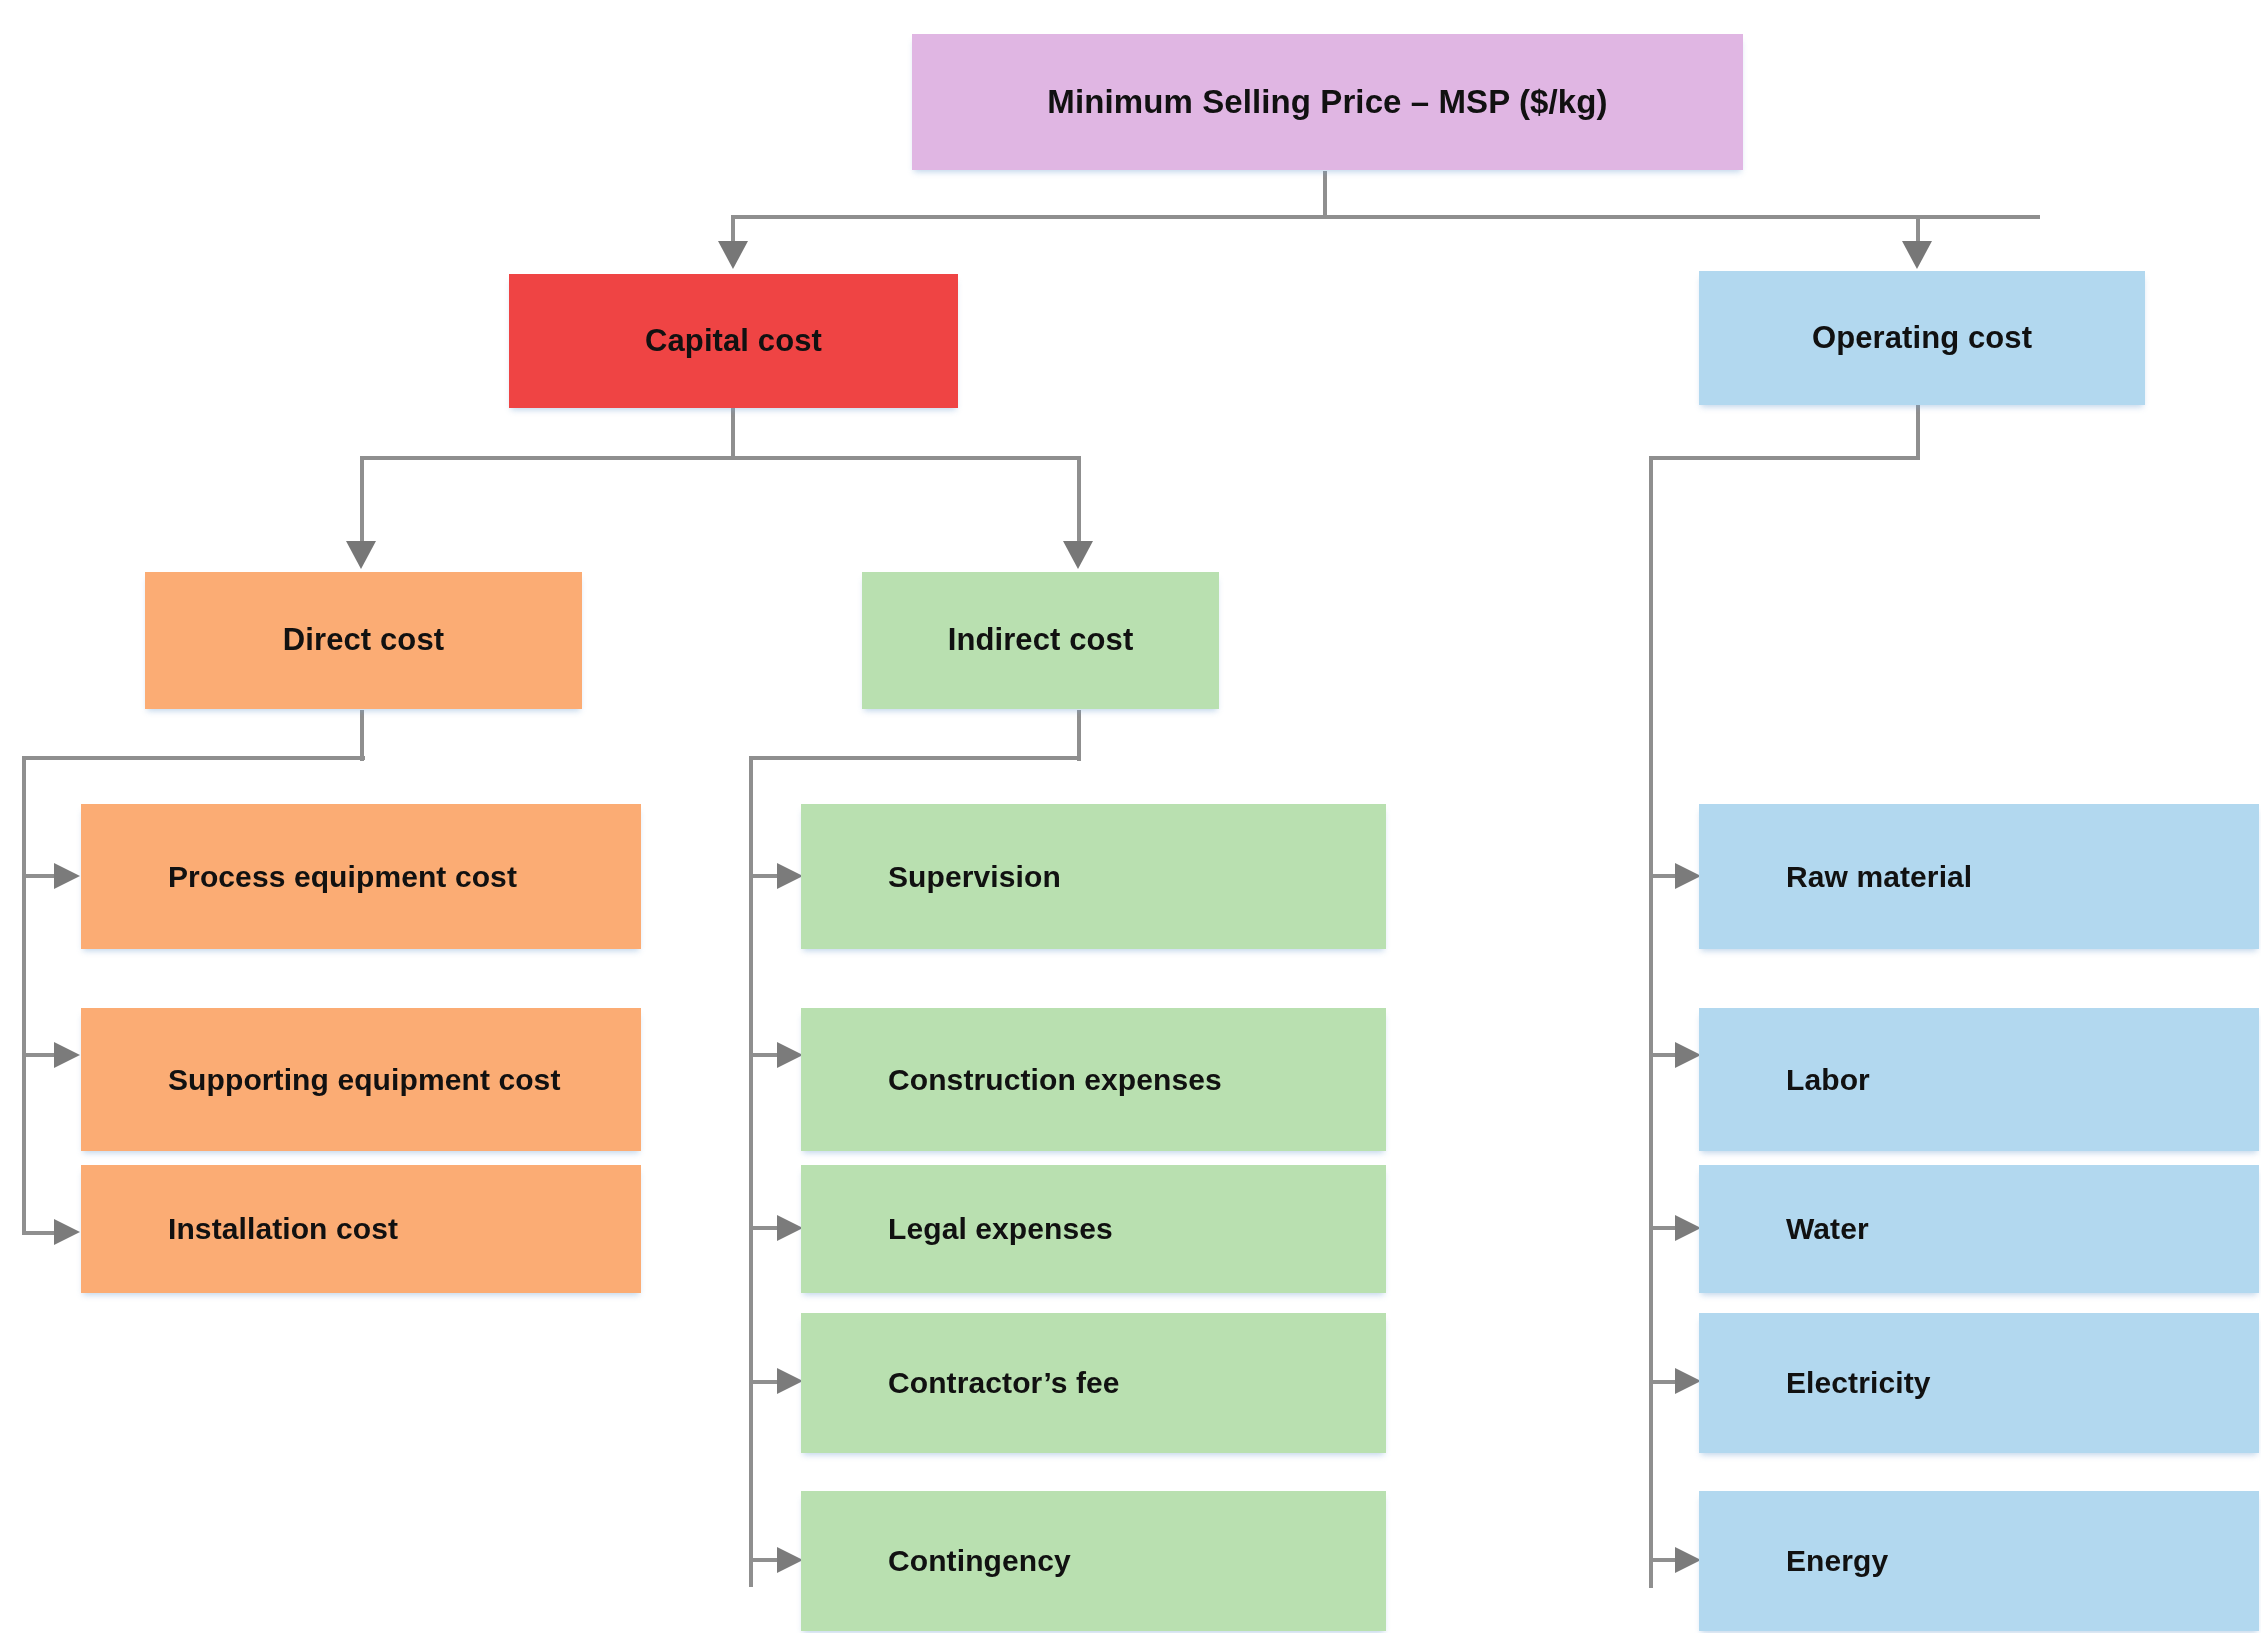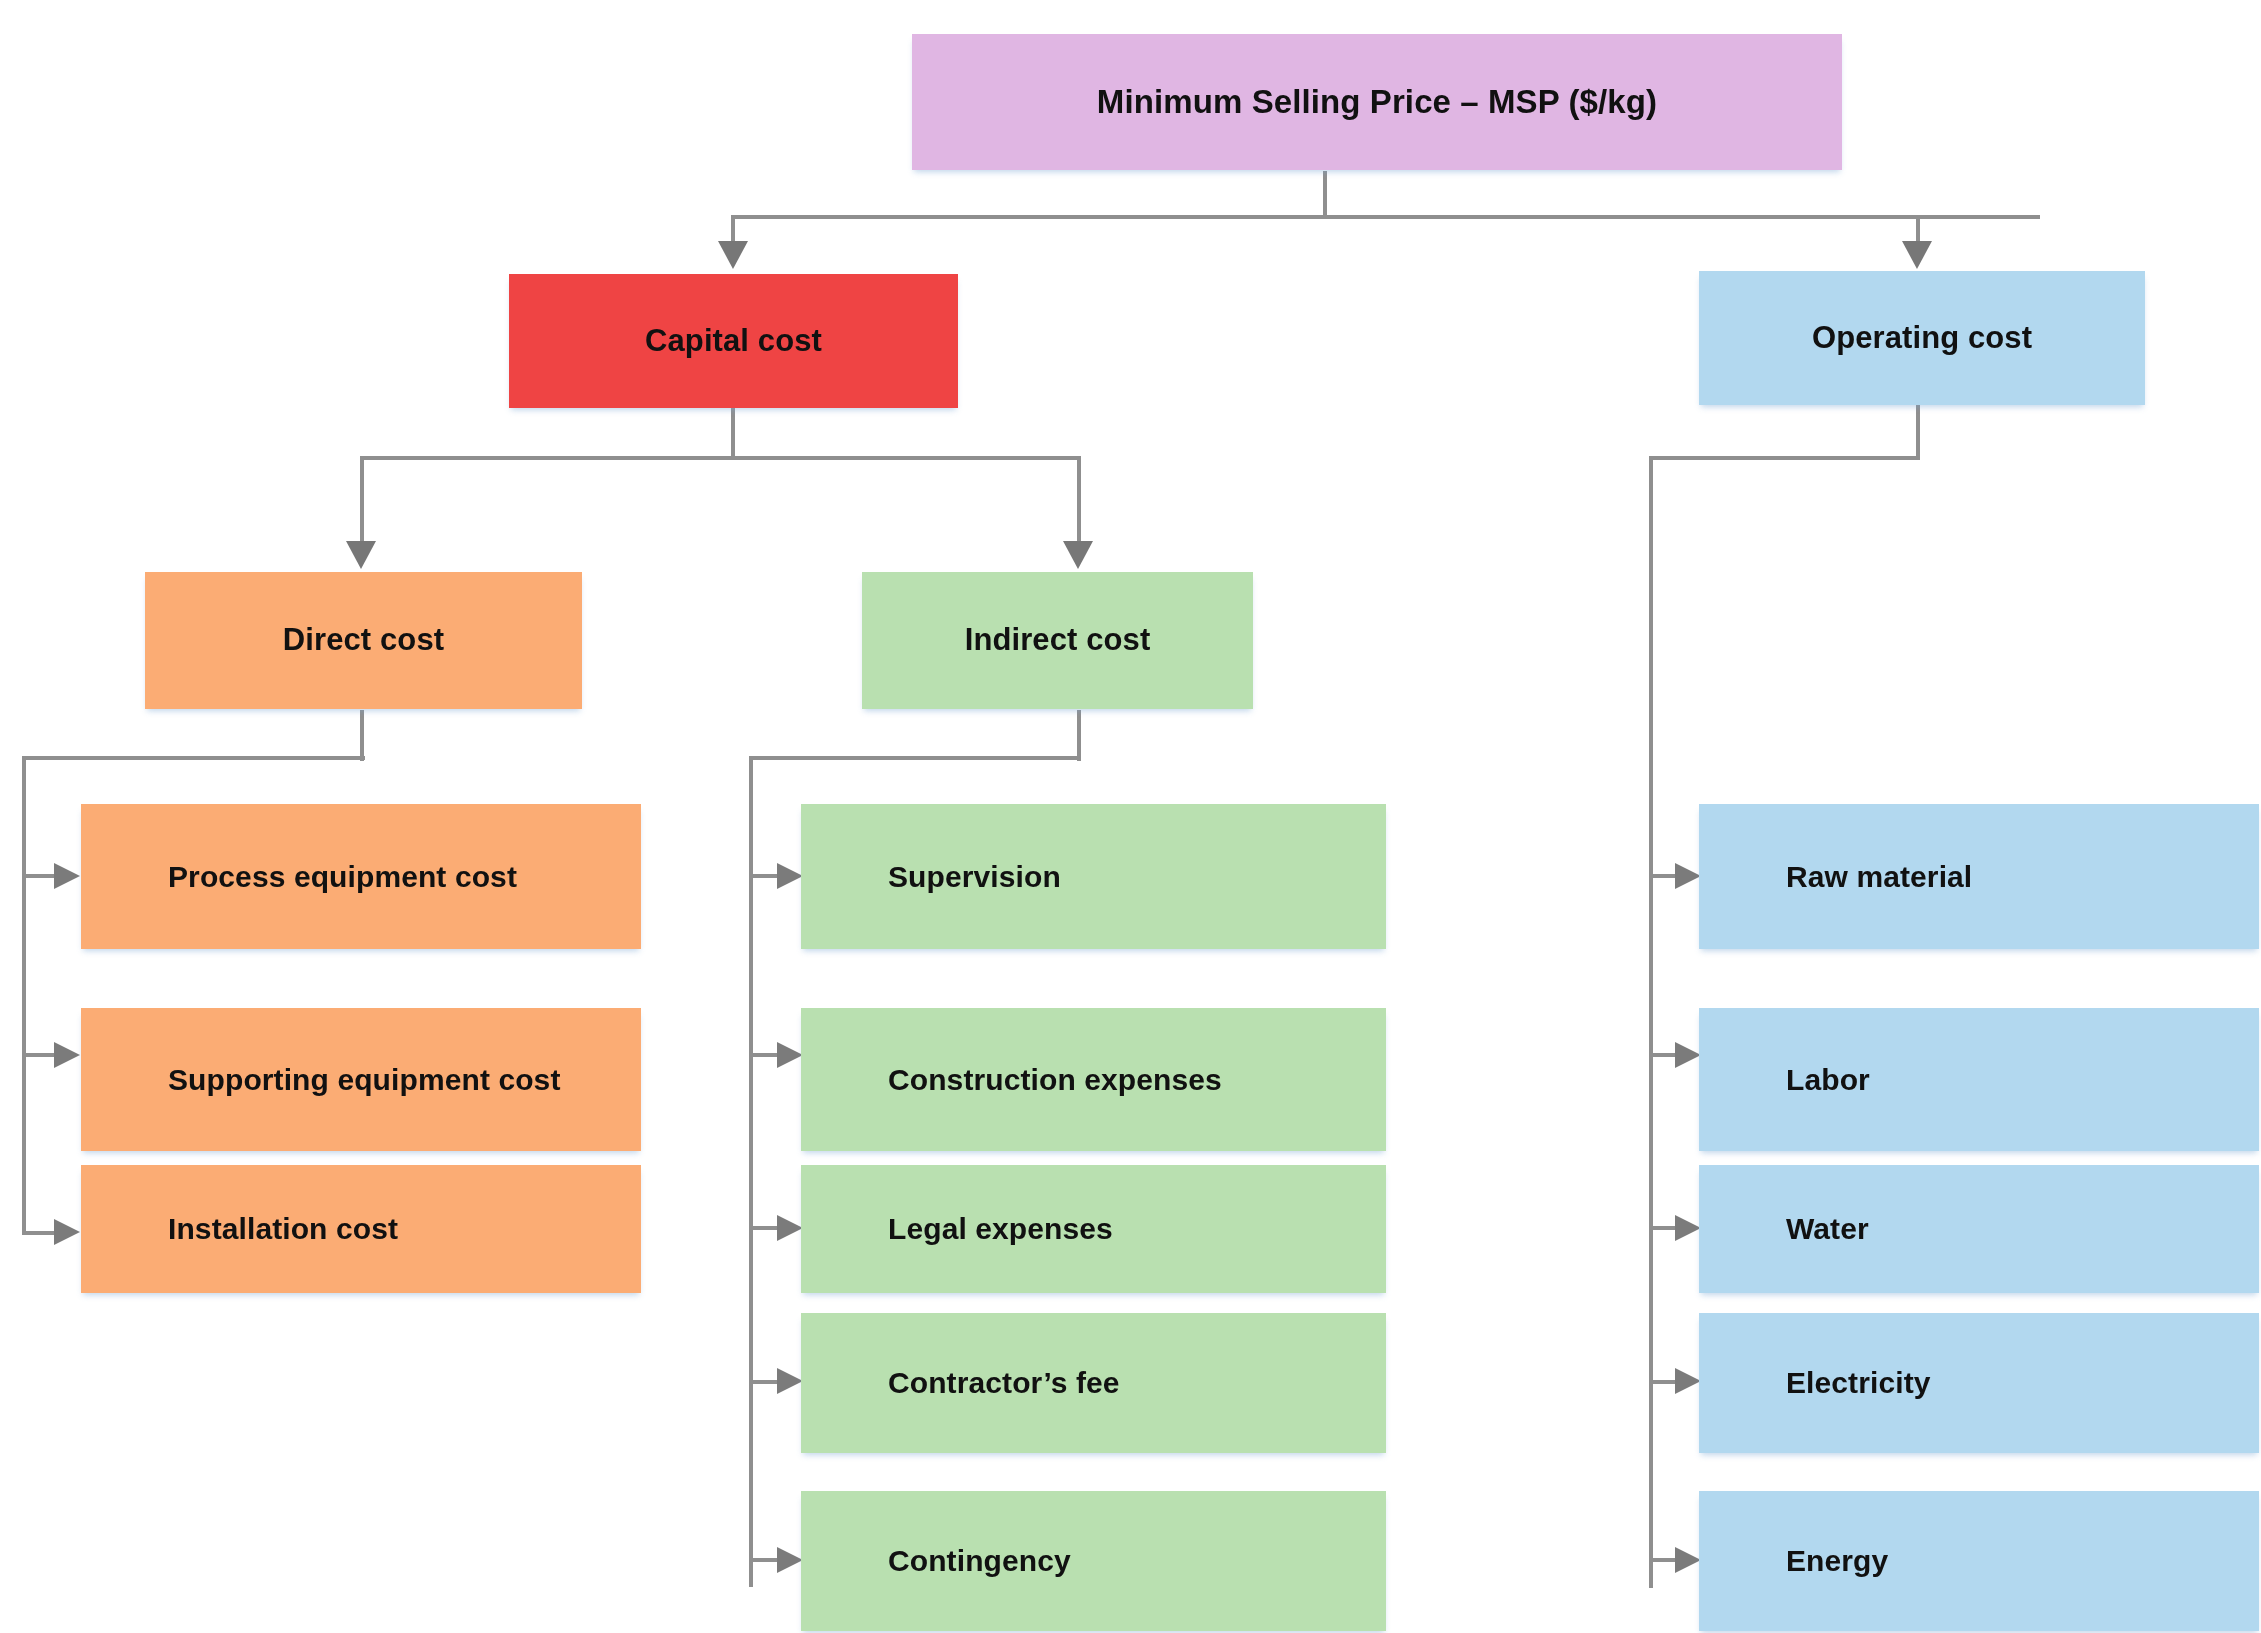--- a/index.html
+++ b/index.html
@@ -21,21 +21,21 @@
     font-weight:bold;
     letter-spacing:0.1px;
     line-height:1.18;
     box-shadow:0 4.2px 6px -2.4px rgba(120,165,210,0.45);
   }
   .node.center{justify-content:center;text-align:center;}
   .node.left{justify-content:flex-start;text-align:left;}
 
   
   #n-root{
-    left:912px; top:34px; width:930px; height:136px;
+    left:912px; top:34px; width:831px; height:136px;
     background:#e0b6e3;
     font-size:33px;
     padding:0 12px;
   }
   
   #n-capital{
     left:509px; top:274px; width:449px; height:134px;
     background:#ef4444;
     font-size:31px;
   }
@@ -44,21 +44,21 @@
     background:#b2d8ef;
     font-size:31px;
   }
   
   #n-direct{
     left:145px; top:572px; width:437px; height:137px;
     background:#fbac74;
     font-size:31px;
   }
   #n-indirect{
-    left:862px; top:572px; width:391px; height:137px;
+    left:862px; top:572px; width:357px; height:137px;
     background:#b9e0b0;
     font-size:31px;
   }
   
   .leaf{
     font-size:30px;
     padding-left:87px;
     padding-right:18px;
   }
   .leaf.col-direct{ left:81px; width:560px; background:#fbac74; }

